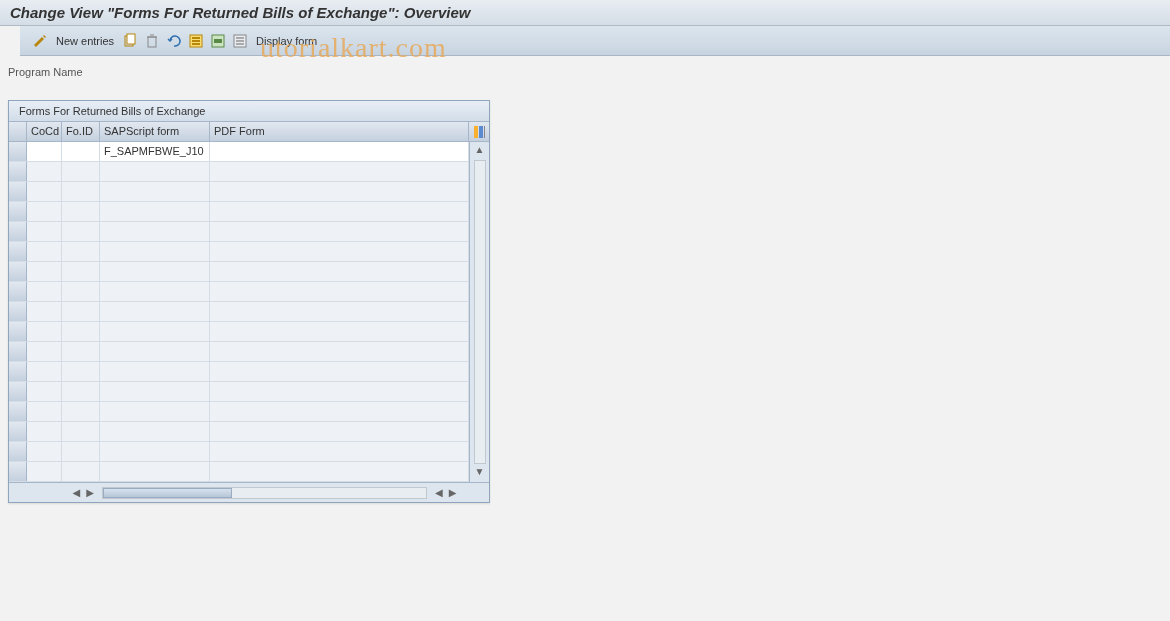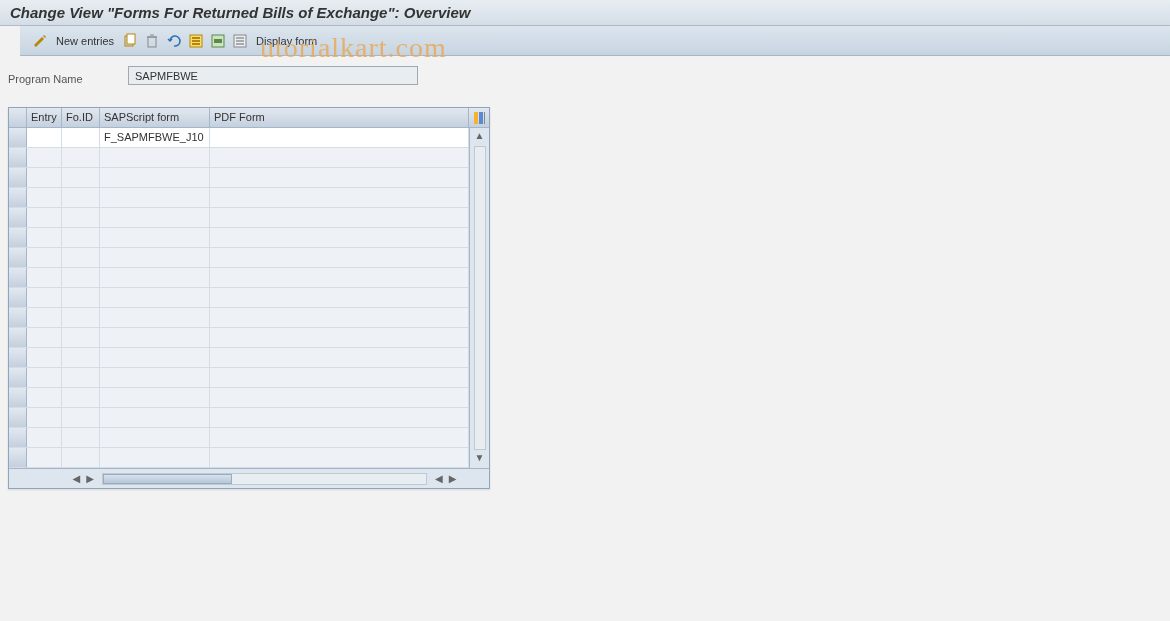--- a/index.html
+++ b/index.html
@@ -302,28 +302,28 @@
   <span class="tb-text">Display form</span>
 </div>
 
 <div class="watermark">utorialkart.com</div>
 <div class="watermark2">rialkart.com</div>
 
 <div class="content-area">
 
   <div class="field-row">
     <span class="field-label">Program Name</span>
-    <input class="field-input" readonly="" value="SAPMFBWE" style="">
   </div>
 
   <div class="table-panel">
+    <div class="table-title">Forms For Returned Bills of Exchange</div>
 
     <div class="table-header">
       <div class="th col-sel"></div>
-      <div class="th col-cocd">Entry</div>
+      <div class="th col-cocd">CoCd</div>
       <div class="th col-foid">Fo.ID</div>
       <div class="th col-sap">SAPScript form</div>
       <div class="th col-pdf">PDF Form</div>
       <div class="th col-cfg">
         <svg width="14" height="14">
             <rect x="1" y="1" width="4" height="12" fill="#f7b030"></rect>
             <rect x="6" y="1" width="4" height="12" fill="#5a8ad0"></rect>
             <rect x="11" y="1" width="2" height="12" fill="#888"></rect>
           </svg>
       </div>

